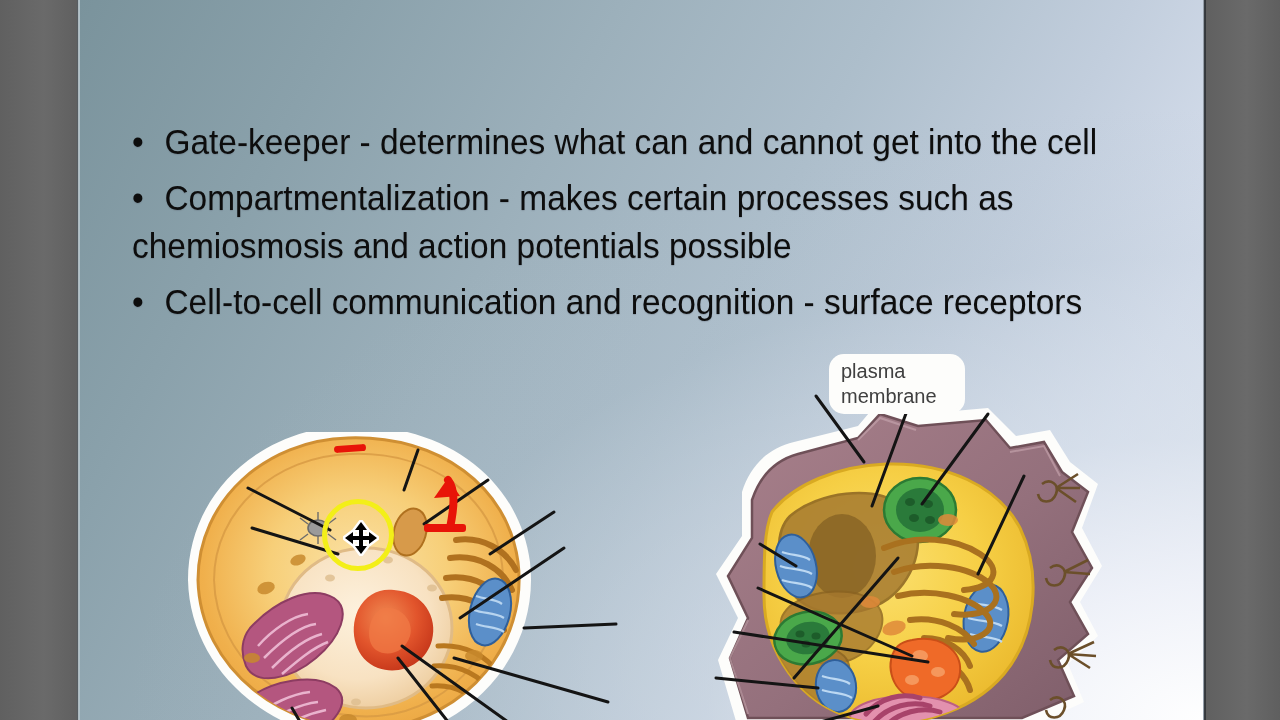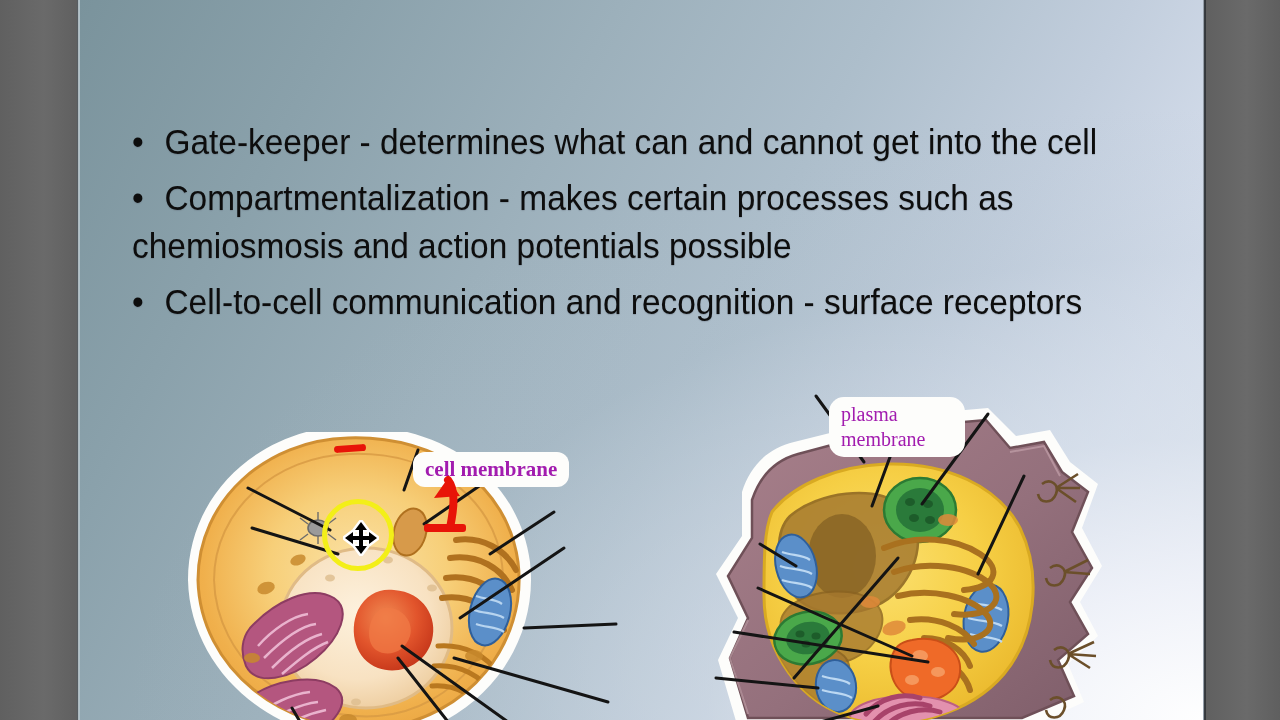--- a/index.html
+++ b/index.html
@@ -122,28 +122,27 @@
     text-indent: 34px;
   }
 
   
   .cellart { position: absolute; }
 
   
   .callout {
     position: absolute;
     background: #fdfdfb;
-    color: #a21caf;
-    font-family: Liberation Serif, serif;
+    color: #404040;
+    font-family: Liberation Sans, sans-serif;
     font-weight: bold;
     border-radius: 9px;
     padding: 2px 9px;
     white-space: nowrap;
     box-shadow: 0 0 0 3px #fdfdfb;
-    margin-top: 43px;
   }
   #label-cell-membrane { left: 336px; top: 412px; font-size: 21px; }
   #label-plasma-membrane {
     left: 752px; top: 357px; font-size: 20px; line-height: 25px;
     white-space: normal; width: 112px; font-weight: normal; border-radius: 12px;
   }
 
   
   #yellow-circle {
     position: absolute;
@@ -483,21 +482,20 @@
         <path d="M 326 88 L 280 186"></path>
         <path d="M 96 290 L 200 170"></path>
         <path d="M 62 156 L 98 178"></path>
         <path d="M 60 200 L 214 268"></path>
         <path d="M 36 244 L 230 274"></path>
         <path d="M 18 290 L 120 300"></path>
         <path d="M 108 338 L 180 318"></path>
       </g>
     </svg>
 
-    <div class="callout" id="label-cell-membrane">cell membrane</div>
 
     <div class="callout" id="label-plasma-membrane">plasma membrane</div>
 
     <div id="yellow-circle"></div>
     <div id="red-dash"></div>
     <div id="red-underline"></div>
 
     <svg id="red-arrow" viewBox="0 0 64 70">
       <path d="M 40 62 C 44 42 46 24 38 14" fill="none" stroke="#e81408" stroke-width="8" stroke-linecap="round"></path>
       <path d="M 38 12 L 24 32 L 50 30 Z" fill="#e81408"></path>

